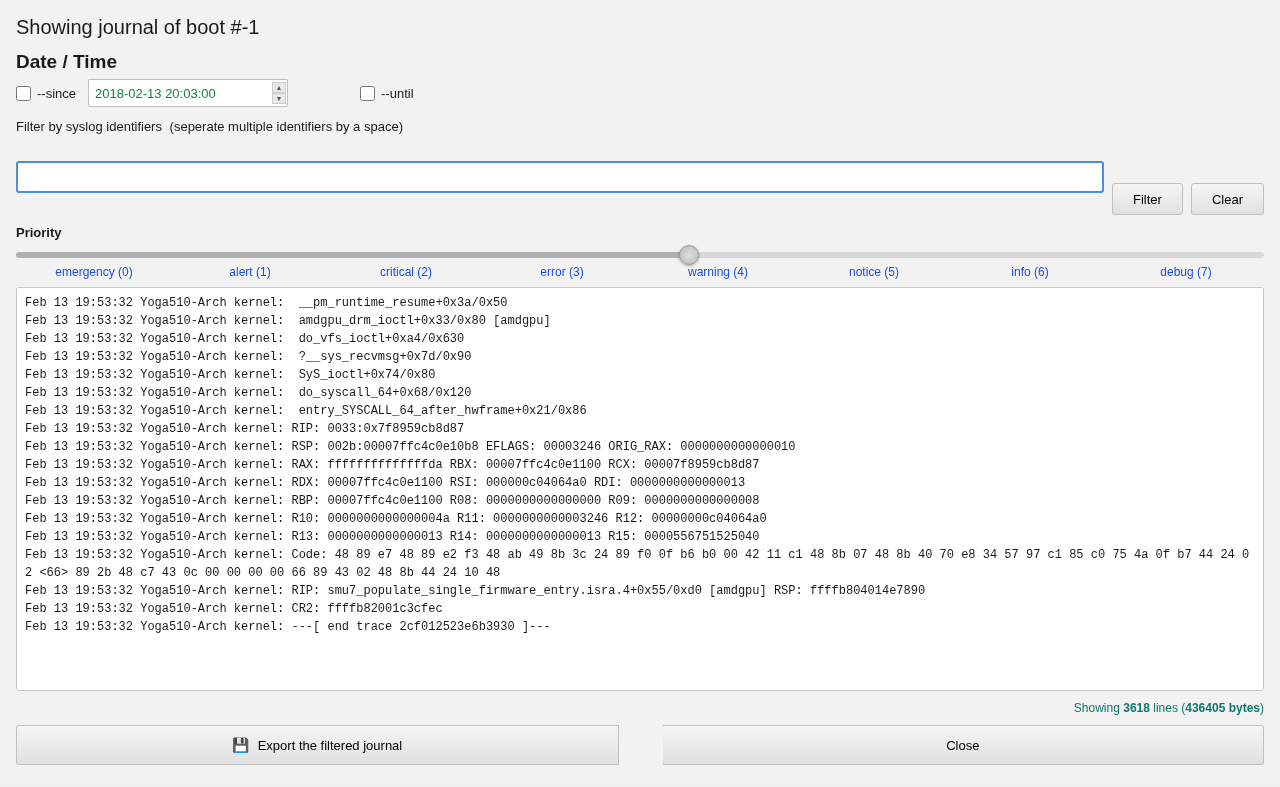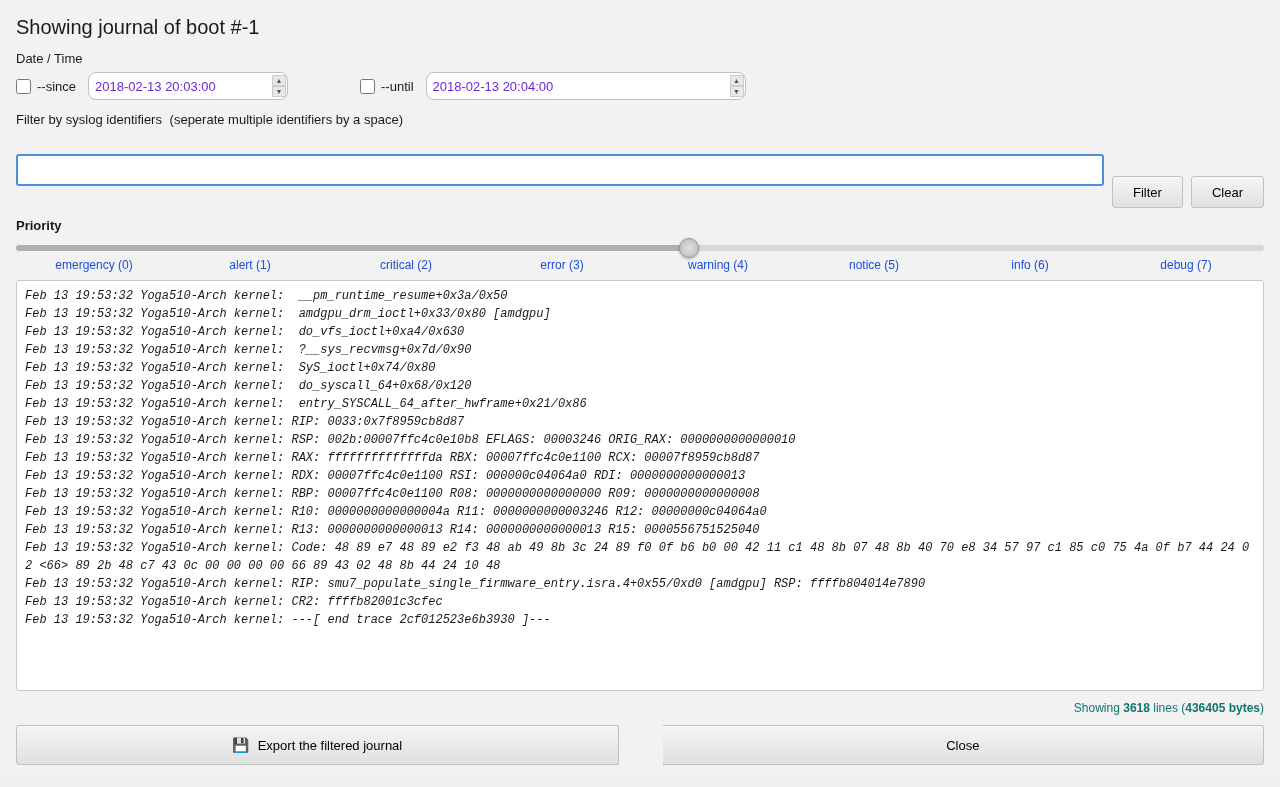--- a/index.html
+++ b/index.html
@@ -19,47 +19,47 @@
       display: flex;
       flex-direction: column;
       gap: 8px;
     }
     .page-title {
       font-size: 20px;
       font-weight: 400;
       margin-bottom: 4px;
     }
     .section-label {
-      font-size: 13px;
-      font-weight: 400;
+      font-size: 19px;
+      font-weight: 700;
       margin-bottom: 6px;
     }
     .date-time-row {
       display: flex;
       align-items: center;
       gap: 12px;
       margin-bottom: 4px;
     }
     .checkbox-group {
       display: flex;
       align-items: center;
       gap: 6px;
     }
     .checkbox-group label {
       font-size: 13px;
     }
     .date-input {
       background: white;
       border: 1px solid #c0c0c0;
-      border-radius: 8px;
+      border-radius: 1px;
       padding: 4px 6px;
       font-size: 13px;
       width: 200px;
       height: 28px;
-      color: #6d28d9;
+      color: #15803d;
     }
     .date-input-wrapper {
       position: relative;
       display: inline-flex;
       align-items: center;
     }
     .date-input-wrapper input {
       padding-right: 20px;
     }
     .spinner-btn {
@@ -171,21 +171,20 @@
       background: white;
       border: 1px solid #c8c8c8;
       border-radius: 3px;
       overflow-y: scroll;
       font-family: 'Courier New', Courier, monospace;
       font-size: 12px;
       padding: 6px 8px;
       line-height: 1.5;
       color: #1a1a1a;
       min-height: 0;
-      font-style: italic;
     }
     .log-area::-webkit-scrollbar {
       width: 12px;
     }
     .log-area::-webkit-scrollbar-track {
       background: #f0f0f0;
       border-left: 1px solid #ddd;
     }
     .log-area::-webkit-scrollbar-thumb {
       background: #b0b0b0;
@@ -263,27 +262,20 @@
         <input type="text" class="date-input" value="2018-02-13 20:03:00" style="">
         <div class="spinner-btn">
           <div class="spinner-arrow">▲</div>
           <div class="spinner-arrow">▼</div>
         </div>
       </div>
 
       <div class="until-group">
         <input type="checkbox" id="until-cb" style="">
         <label for="until-cb">--until</label>
-      </div>
-      <div class="date-input-wrapper">
-        <input type="text" class="date-input" style="width: 320px;" value="2018-02-13 20:04:00">
-        <div class="spinner-btn">
-          <div class="spinner-arrow">▲</div>
-          <div class="spinner-arrow">▼</div>
-        </div>
       </div>
     </div>
   </div>
 
   <div class="filter-row">
     <div>
       <span>Filter by syslog identifiers</span>
       <span style="font-weight:400; margin-left:4px;">(seperate multiple identifiers by a space)</span>
     </div>
     <div class="filter-input-row">

